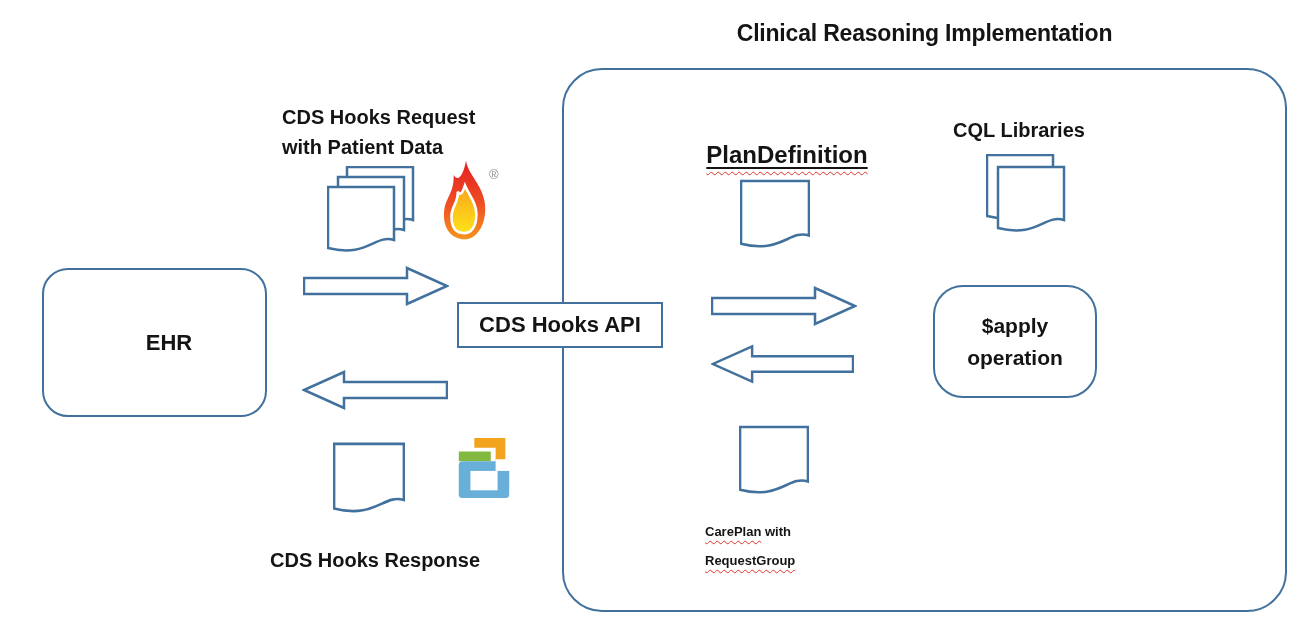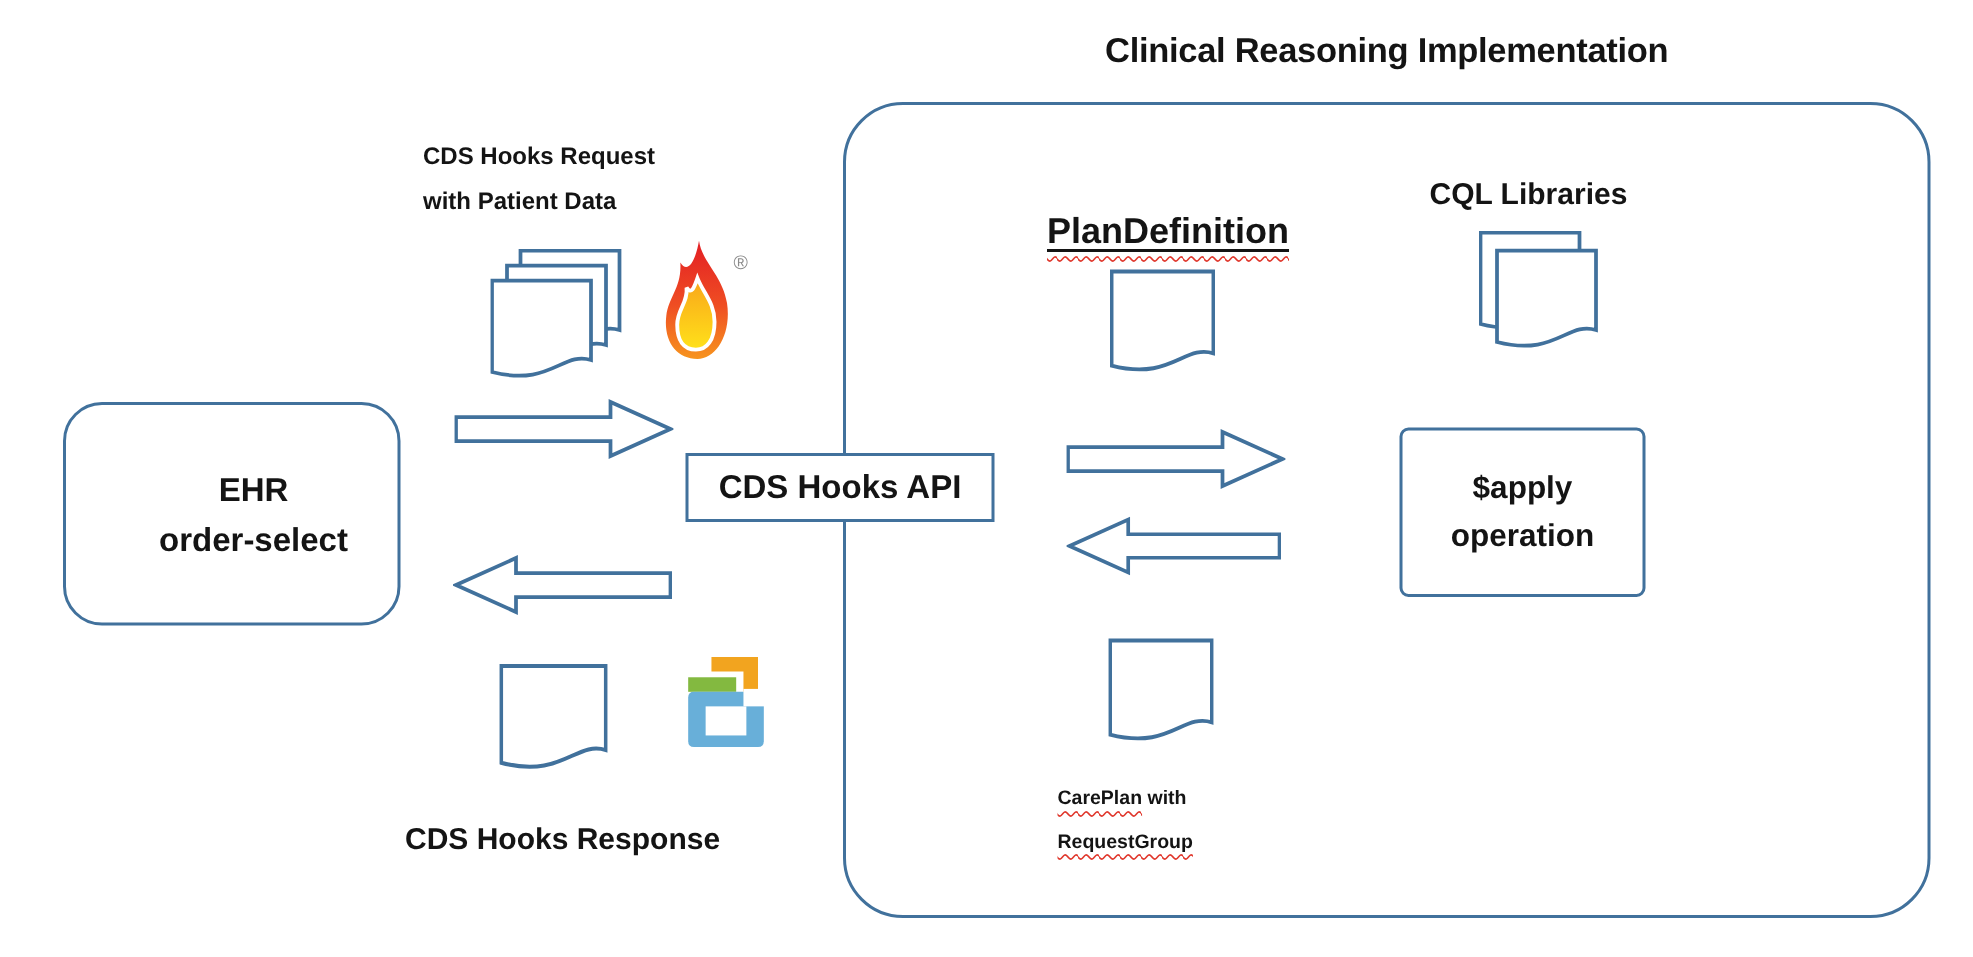--- a/index.html
+++ b/index.html
@@ -16,25 +16,25 @@
     left:562px;top:68px;width:725px;height:544px;
     border:2px solid #41719C;border-radius:40px;box-sizing:border-box;background:transparent;
   }
   .node{
     border:2.5px solid #41719C;background:#fff;box-sizing:border-box;
     display:flex;flex-direction:column;align-items:center;justify-content:center;
     font-weight:bold;text-align:center;
   }
   .node-ehr{left:42px;top:268px;width:225px;height:149px;border-radius:26px;font-size:22px;line-height:33px;padding-left:29px;}
   .node-api{left:457px;top:302px;width:206px;height:46px;border-radius:0;font-size:22px;}
-  .node-apply{left:933px;top:285px;width:164px;height:113px;border-radius:6px;font-size:21px;line-height:32px;}
+  .node-apply{left:933px;top:285px;width:164px;height:113px;border-radius:30px;font-size:21px;line-height:32px;}
   .lbl{font-weight:bold;}
-  .lbl-request{left:282px;top:90px;font-size:16px;line-height:30px;}
+  .lbl-request{left:282px;top:102px;font-size:20px;line-height:30px;}
   .lbl-response{left:270px;top:549px;font-size:20px;}
-  .lbl-plandef{left:698px;top:141px;width:178px;text-align:left;font-size:24px;}
+  .lbl-plandef{left:698px;top:141px;width:178px;text-align:center;font-size:24px;}
   .lbl-cql{left:953px;top:119px;font-size:20px;}
   .lbl-careplan{left:705px;top:517px;font-size:13px;line-height:29px;}
   .reg{left:489px;top:167px;font-size:13px;color:#8a8a8a;font-weight:normal;}
   .u-black{text-decoration-line:underline;text-decoration-style:solid;text-decoration-color:#141414;text-decoration-thickness:2px;text-underline-offset:4px;}
   .u-wavy{text-decoration-line:underline;text-decoration-style:wavy;text-decoration-color:#E0362B;text-decoration-thickness:1px;text-underline-offset:8px;}
   .u-wavy2{text-decoration-line:underline;text-decoration-style:wavy;text-decoration-color:#E0362B;text-decoration-thickness:1px;text-underline-offset:4px;}
   svg{display:block;}
 </style>
 </head>
 <body>
@@ -74,21 +74,20 @@
           <stop offset="1" stop-color="#FFE11A"></stop>
       </linearGradient>
     </defs>
     <path d="M27 2 C29 16 42 24 45 42 C48 62 38 78 26 78 C12 78 4 66 6 50 C7.5 38 16 32 15 16 C20 24 25 14 27 2 Z" fill="url(#fgrad)"></path>
     <path d="M26 26 C30 36 37 42 37 54 C37 66 32 72 25 72 C17 72 13 66 13 56 C13 46 20 42 19 32 C22 37 24 32 26 26 Z" fill="url(#fgrad2)" stroke="#fff" stroke-width="2.5"></path>
   </svg>
   <div class="abs lbl reg">®</div>
 
   <div class="abs node node-ehr">
     <span>EHR</span>
-    <span>order-select</span>
   </div>
 
   <svg class="abs" style="left:303px;top:266px;" width="146" height="40" viewBox="0 0 146 40">
     <polygon points="1,12 104,12 104,2 144,20 104,38 104,28 1,28" fill="#fff" stroke="#41719C" stroke-width="2.5"></polygon>
   </svg>
 
   <svg class="abs" style="left:302px;top:370px;" width="146" height="40" viewBox="0 0 146 40">
     <polygon points="145,12 42,12 42,2 2,20 42,38 42,28 145,28" fill="#fff" stroke="#41719C" stroke-width="2.5"></polygon>
   </svg>
 

